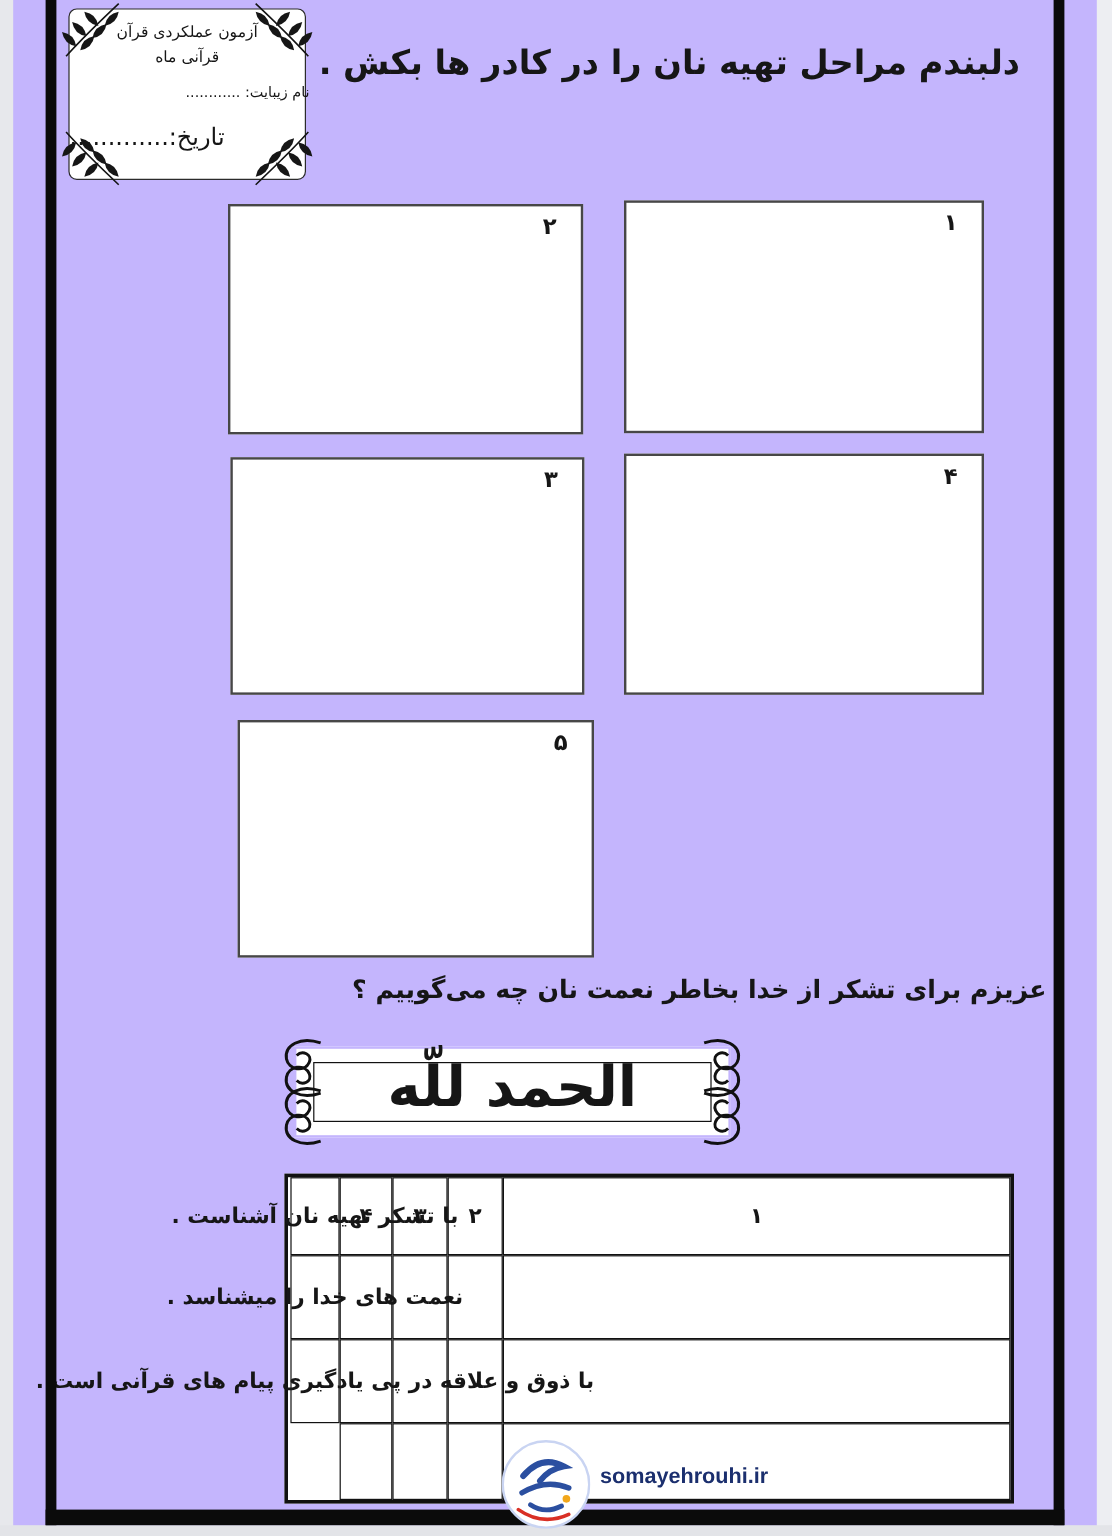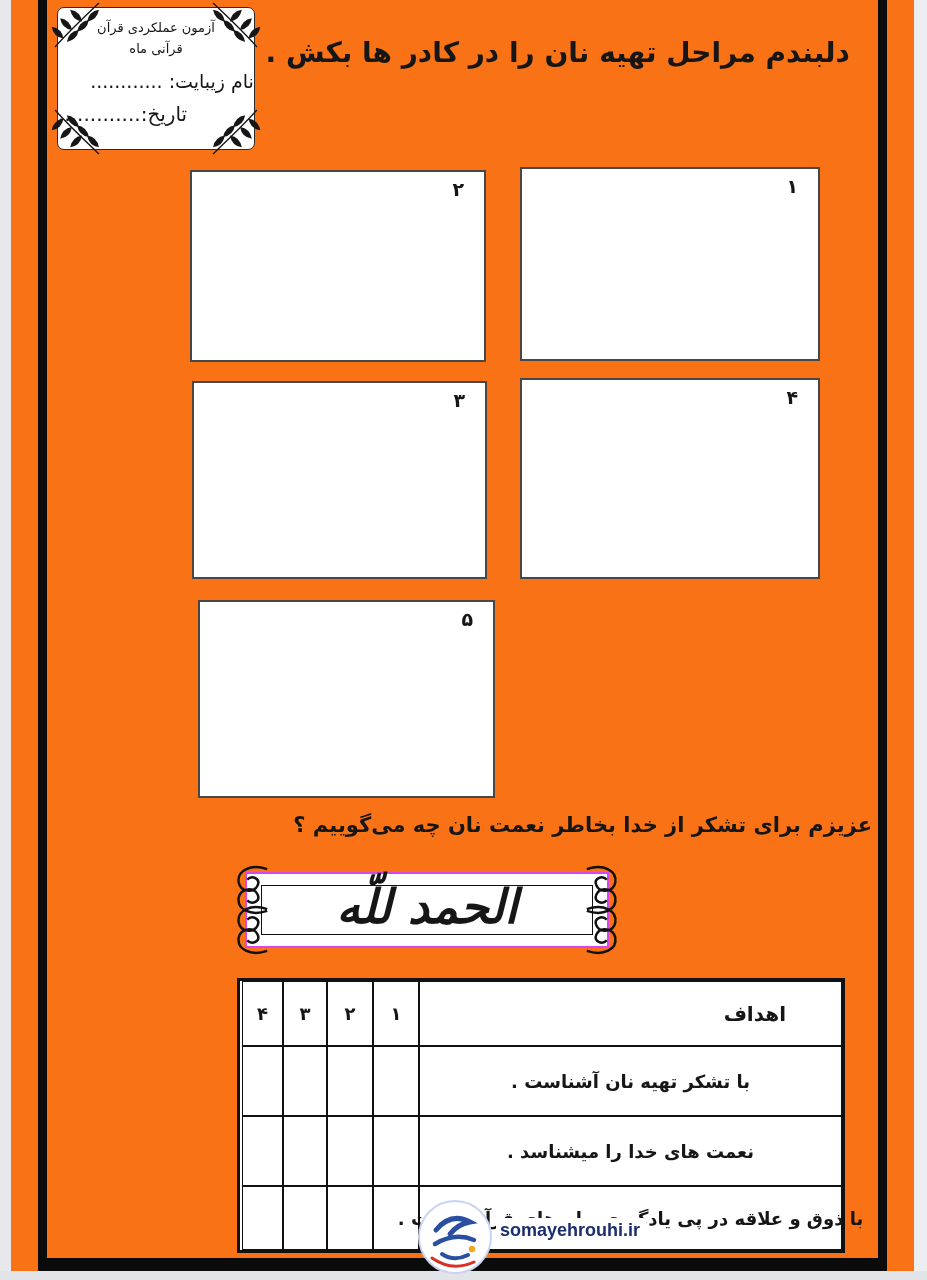--- a/index.html
+++ b/index.html
@@ -1,18 +1,18 @@
 <!DOCTYPE html>
 <html lang="fa"><head>
 <meta charset="utf-8">
 <style>
   html,body{margin:0;padding:0;background:#fff;}
   .stage{
     position:relative;width:927px;height:1280px;overflow:hidden;
-    background:#f97316;font-family:"DejaVu Sans",sans-serif;color:#161616;
+    background:#c4b5fd;font-family:"DejaVu Sans",sans-serif;color:#161616;
   }
   
   .edge{position:absolute;background:#e7e8ec;}
   .edge-left{left:0;top:0;width:11px;height:1280px;}
   .edge-right{right:0;top:0;width:13px;height:1280px;background:#edeef2;}
   .edge-bottom{left:0;bottom:0;width:927px;height:9px;background:#e3e4e8;}
   
   .frame-line{position:absolute;background:#0b0b0b;z-index:3;}
   .frame-left{left:38px;top:0;width:9px;height:1271px;}
   .frame-right{left:878px;top:0;width:9px;height:1271px;}
@@ -20,21 +20,21 @@
 
   .rtl{direction:rtl;unicode-bidi:plaintext;}
 
   
   .header-card{
     position:absolute;left:57px;top:7px;width:196px;height:141px;
     border:1.5px solid #2b2b2b;border-radius:7px;background:#fff;
   }
   .header-card .t1{position:absolute;top:12px;left:0;width:100%;text-align:center;font-size:13px;}
   .header-card .t2{position:absolute;top:33px;left:0;width:100%;text-align:center;font-size:13px;}
-  .header-card .t3{position:absolute;top:62px;left:16px;width:100%;text-align:center;font-size:19px;}
+  .header-card .t3{position:absolute;top:62px;left:4px;width:100%;font-size:12px;}
   .header-card .t4{position:absolute;top:94px;left:0;width:100%;text-align:left;font-size:20px;}
   .leaf{position:absolute;width:54px;height:54px;z-index:2;}
   .leaf .stem{fill:none;stroke:#141414;stroke-width:1.6px;}
   .leaf .lf{fill:#161616;}
   .leaf-tl{left:-8px;top:-10px;}
   .leaf-tr{right:-8px;top:-10px;transform:scaleX(-1);}
   .leaf-bl{left:-8px;bottom:-10px;transform:scaleY(-1);}
   .leaf-br{right:-8px;bottom:-10px;transform:scale(-1,-1);}
 
   .instruction{
@@ -51,21 +51,21 @@
   .box-5{left:198px;top:600px;width:293px;height:194px;}
   .box-num{position:absolute;top:6px;right:20px;font-size:19px;font-weight:bold;}
 
   .question{
     position:absolute;top:813px;right:55px;font-size:21px;font-weight:bold;
     white-space:nowrap;text-align:right;margin-left:17px;
   }
 
   
   .banner{position:absolute;left:237px;top:866px;width:380px;height:88px;}
-  .banner-outer{position:absolute;inset:6px 8px;border:2px solid #d946ef;background:#fff;font-style:italic;}
+  .banner-outer{position:absolute;inset:6px 8px;border:2px solid #c4b5fd;background:#fff;}
   .banner-inner{position:absolute;inset:11px 14px;border:1.5px solid #111;
     display:flex;align-items:center;justify-content:center;}
   .banner-text{font-size:47px;font-weight:bold;line-height:1;padding-bottom:8px;}
   .scroll{position:absolute;width:38px;height:54px;z-index:2;}
   .scroll path{fill:none;stroke:#111;stroke-width:2.6px;}
   .scroll-tl{left:-4px;top:-3px;}
   .scroll-tr{right:-4px;top:-3px;transform:scaleX(-1);}
   .scroll-bl{left:-4px;bottom:-3px;transform:scaleY(-1);}
   .scroll-br{right:-4px;bottom:-3px;transform:scale(-1,-1);}
 
@@ -186,21 +186,20 @@
       <path d="M36,6 C18,0 4,8 6,20 C8,30 22,32 26,23 C29,16 20,12 15,17"></path>
       <path d="M36,50 C18,56 4,48 6,36 C8,26 22,24 26,33 C29,40 20,44 15,39"></path>
     </svg>
     <svg class="scroll scroll-br" viewBox="0 0 40 56">
       <path d="M36,6 C18,0 4,8 6,20 C8,30 22,32 26,23 C29,16 20,12 15,17"></path>
       <path d="M36,50 C18,56 4,48 6,36 C8,26 22,24 26,33 C29,40 20,44 15,39"></path>
     </svg>
   </div>
 
   <div class="goals-table">
-    <div class="cell cell-goals rtl">اهداف</div>
     <div class="cell cell-num">۱</div>
     <div class="cell cell-num">۲</div>
     <div class="cell cell-num">۳</div>
     <div class="cell cell-num">۴</div>
 
     <div class="cell cell-label rtl">با تشکر تهیه نان آشناست .</div>
     <div class="cell cell-empty"></div>
     <div class="cell cell-empty"></div>
     <div class="cell cell-empty"></div>
     <div class="cell cell-empty"></div>

